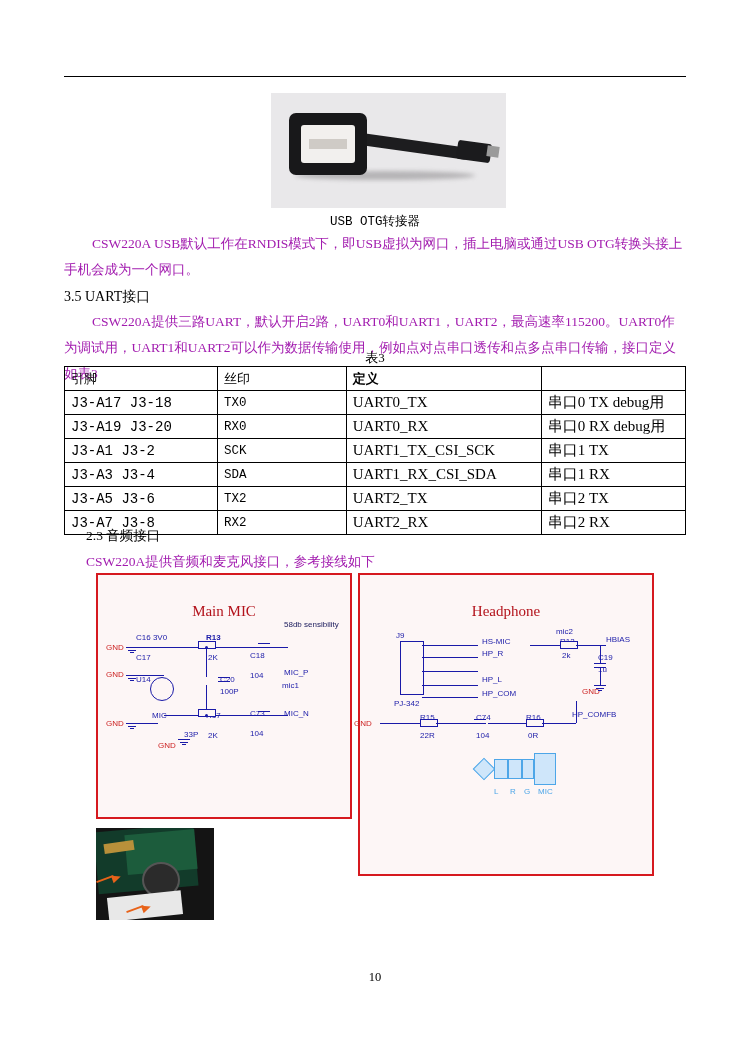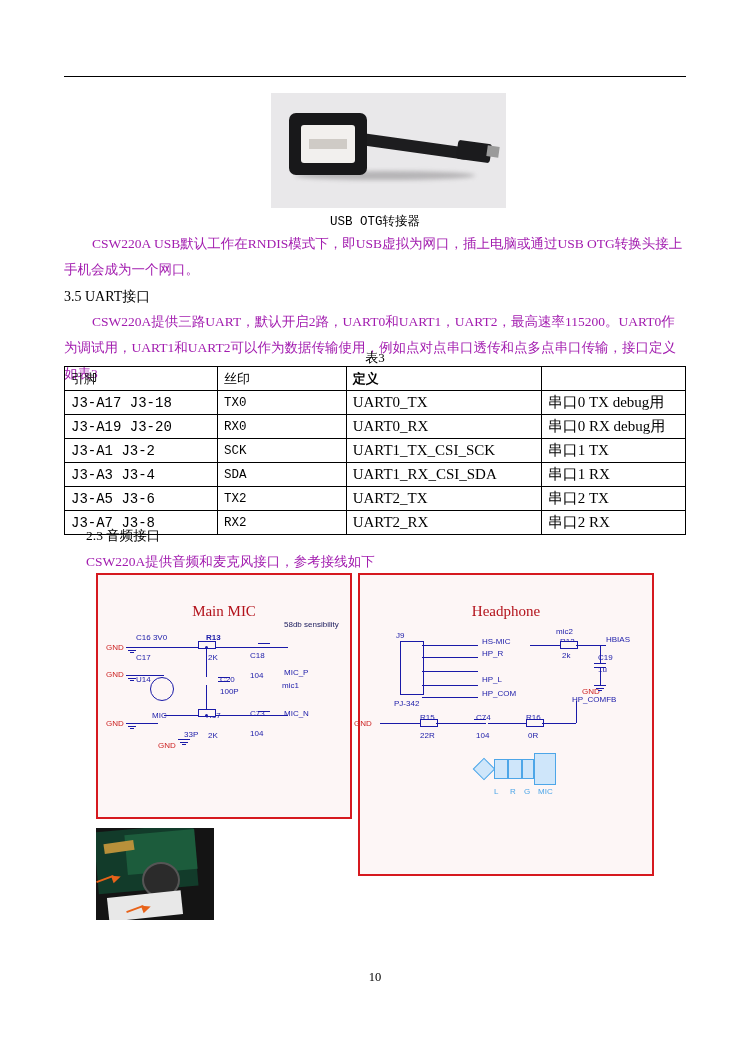--- a/index.html
+++ b/index.html
@@ -494,21 +494,21 @@
     <div class="lbl" style="left:34px;top:124px;">PJ-342</div>
 
     <div class="lbl" style="left:196px;top:52px;">mic2</div>
     <div class="lbl" style="left:200px;top:62px;">R12</div>
     <div class="lbl" style="left:202px;top:76px;">2k</div>
     <div class="lbl" style="left:238px;top:78px;">C19</div>
     <div class="lbl" style="left:238px;top:90px;">1u</div>
     <div class="lbl" style="left:246px;top:60px;">HBIAS</div>
 
     <div class="lbl red" style="left:222px;top:112px;">GND</div>
-    <div class="lbl" style="left:212px;top:120px;">HP_COMFB</div>
+    <div class="lbl" style="left:212px;top:135px;">HP_COMFB</div>
 
     <div class="lbl" style="left:60px;top:138px;">R15</div>
     <div class="lbl" style="left:60px;top:156px;">22R</div>
     <div class="lbl" style="left:116px;top:138px;">C74</div>
     <div class="lbl" style="left:116px;top:156px;">104</div>
     <div class="lbl" style="left:166px;top:138px;">R16</div>
     <div class="lbl" style="left:168px;top:156px;">0R</div>
     <div class="lbl red" style="left:-6px;top:144px;">GND</div>
 
     <div class="conn" style="left:40px;top:66px;width:22px;height:52px;"></div>

